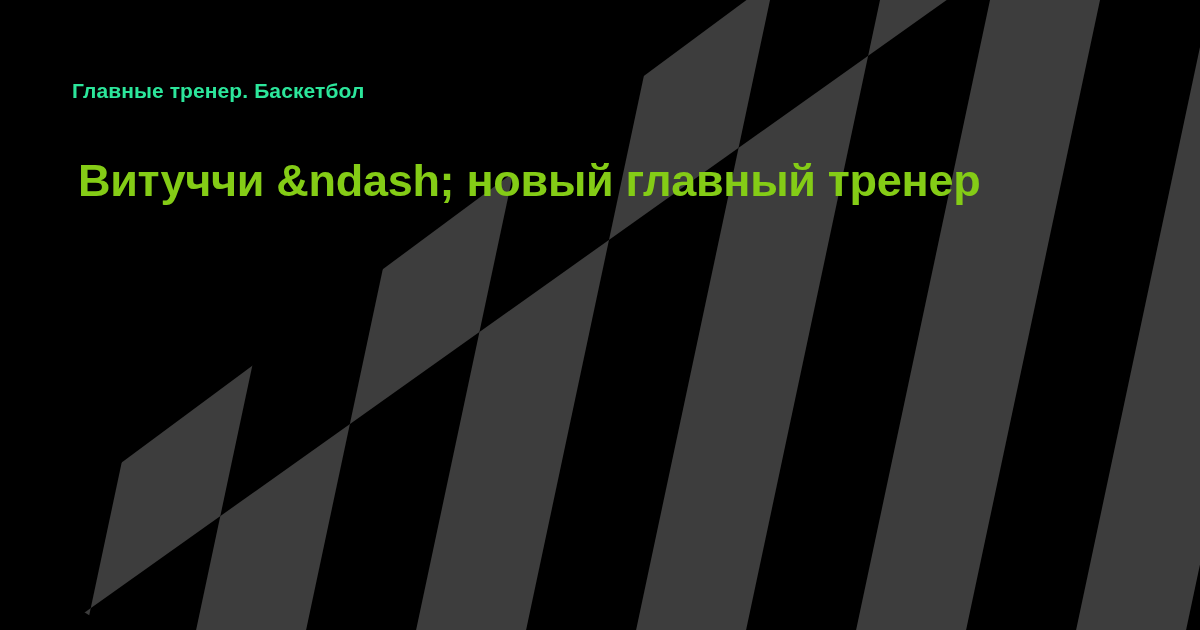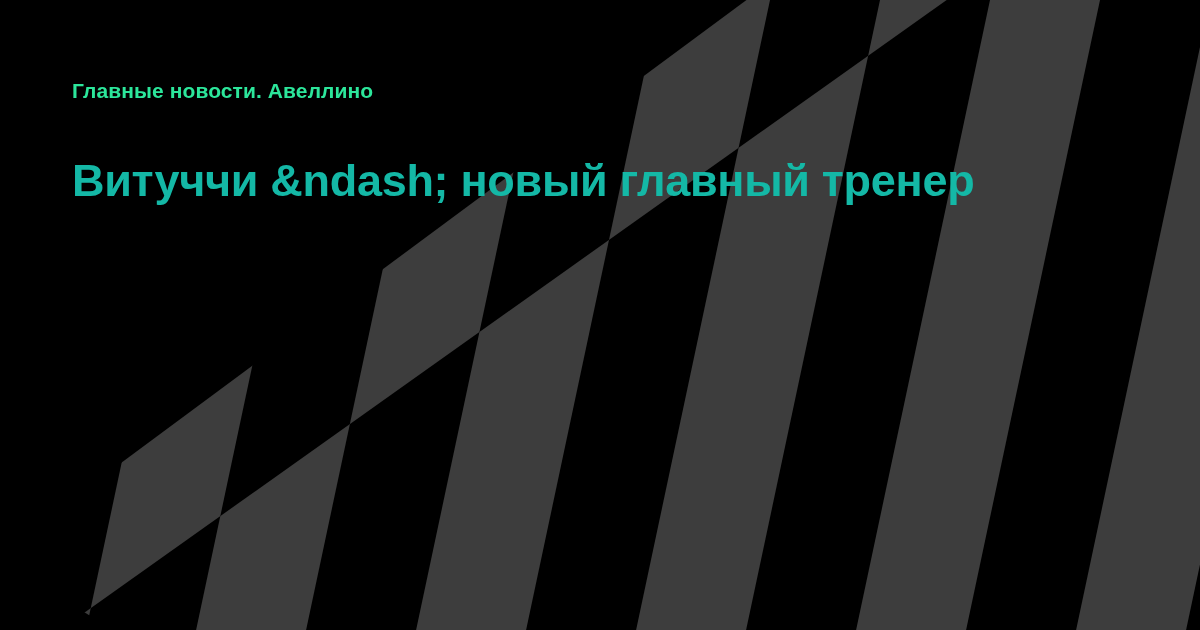--- a/index.html
+++ b/index.html
@@ -36,22 +36,22 @@
     line-height: 26px;
     color: #2ce69b;
     margin: 0 0 44px 0;
     white-space: nowrap;
   }
   #headline {
     font-size: 45px;
     font-weight: 700;
     line-height: 65px;
     letter-spacing: -0.3px;
-    color: #14b8a6;
-    margin: 0;
+    color: #84cc16;
+    margin: 6px;
     max-width: 1040px;
   }
   #headline .hl-line {
     display: block;
     white-space: pre;
   }
 </style>
 </head>
 <body>
 
@@ -100,19 +100,19 @@
         <rect x="1210" y="-200" width="110" height="1100"></rect>
       </g>
     </g>
 
     <polygon points="-10,-10 -10,640 55,640 -10,640" fill="#000000"></polygon>
     <polygon points="-10,-10 760,-10 -10,560" fill="#000000"></polygon>
     <polygon points="-10,555 -10,640 130,640" fill="#000000"></polygon>
   </svg>
 
   <div id="content">
-    <div id="kicker">Главные новости. Авеллино</div>
+    <div id="kicker">Главные тренер. Баскетбол</div>
     <h1 id="headline">
       <span class="hl-line">Витуччи &amp;ndash; новый главный тренер</span>
     </h1>
   </div>
 
 </div>
 
 </body></html>

